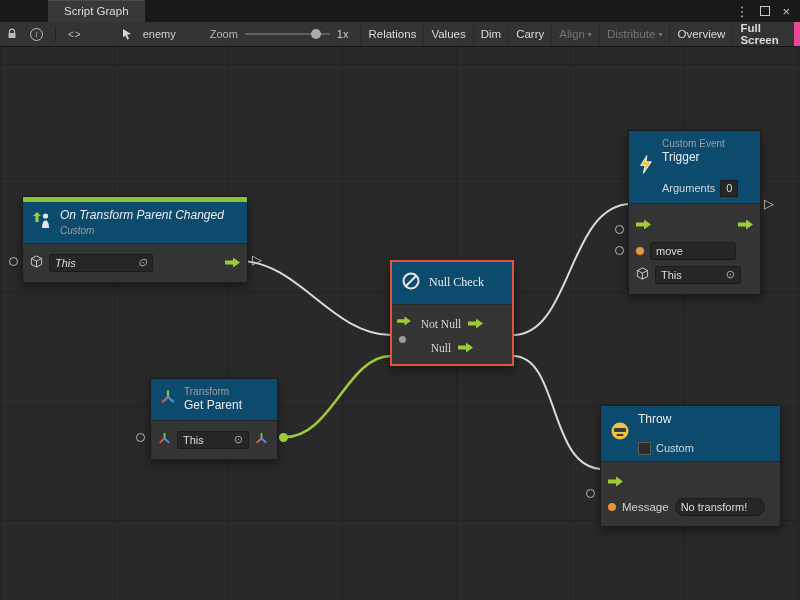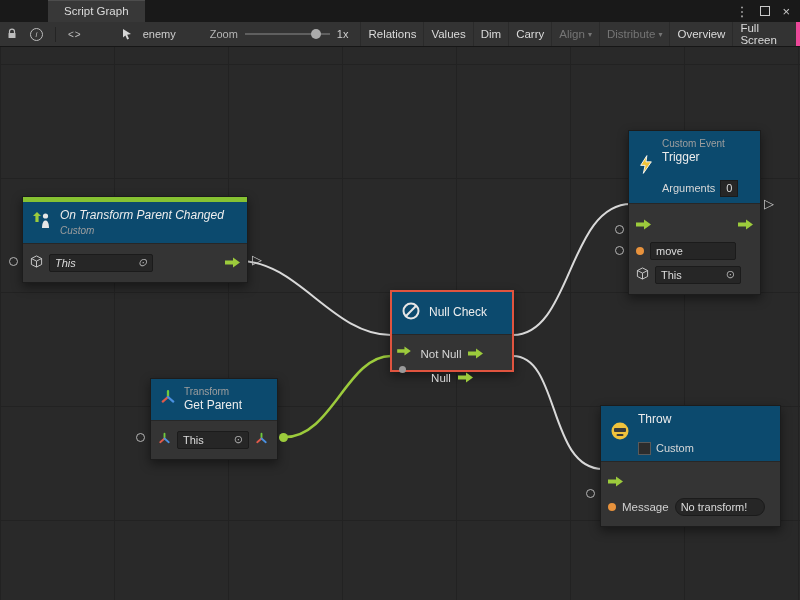--- a/index.html
+++ b/index.html
@@ -45,21 +45,21 @@
     display:inline-flex;align-items:center;justify-content:center;color:#bdbdbd;font-style:italic;}
   .code-glyph{font-size:10px;letter-spacing:1px;color:#bdbdbd;}
   .crumb{display:flex;align-items:center;gap:11px;margin-left:34px;}
   .zoom-wrap{display:flex;align-items:center;gap:7px;margin-left:34px;}
   .zoom-label{color:#b5b5b5;}
   .slider{position:relative;width:85px;height:12px;}
   .slider .track{position:absolute;top:5px;left:0;right:0;height:2px;background:#5f5f5f;}
   .slider .handle{position:absolute;top:1px;left:66px;width:10px;height:10px;border-radius:50%;background:#ababab;}
   .tb-buttons{display:flex;height:100%;margin-left:12px;margin-right:0;}
   .tb-btn{display:flex;align-items:center;gap:3px;padding:8px 7px;font-size:11.5px;color:#dadada;border-left:1px solid #2a2a2a;}
-  .tb-btn:last-child{border-right:4px solid #ec4899;}
+  .tb-btn:last-child{border-right:6px solid #ec4899;font-weight:bold;}
   .tb-btn.disabled{color:#757575;}
   .caret{font-size:8px;}
   
   svg.wires{position:absolute;inset:0;z-index:1;}
   
   .node{
     position:absolute;z-index:2;box-sizing:border-box;
     background:#343434;border:1px solid #1c1c1c;
     box-shadow:0 4px 10px rgba(0,0,0,.45);
     color:#e2e2e2;
@@ -202,21 +202,21 @@
       <span class="spacer"></span>
       <span>
         <svg width="15" height="11" viewBox="0 0 15 11">
             <path d="M0 3.5 h8 V0.5 L15 5.5 8 10.5 V7.5 H0 Z" fill="#9CCB3C"></path>
           </svg>
       </span>
     </div>
   </div>
 </div>
 
-<div class="node selected" style="left:390px;top:290px;width:124px;height:82px;">
+<div class="node selected" style="left:390px;top:260px;width:124px;height:106px;font-family:Liberation Serif, serif;">
   <div class="n-header" style="height:30px;">
     <span>
       <svg width="20" height="20" viewBox="0 0 20 20">
           <circle cx="10" cy="10" r="7.5" fill="none" stroke="#e6e6e6" stroke-width="2"></circle>
           <line x1="4.8" y1="15.2" x2="15.2" y2="4.8" stroke="#e6e6e6" stroke-width="2"></line>
         </svg>
     </span>
     <div class="n-title">Null Check</div>
   </div>
   <div class="n-body" style="position:relative;">

